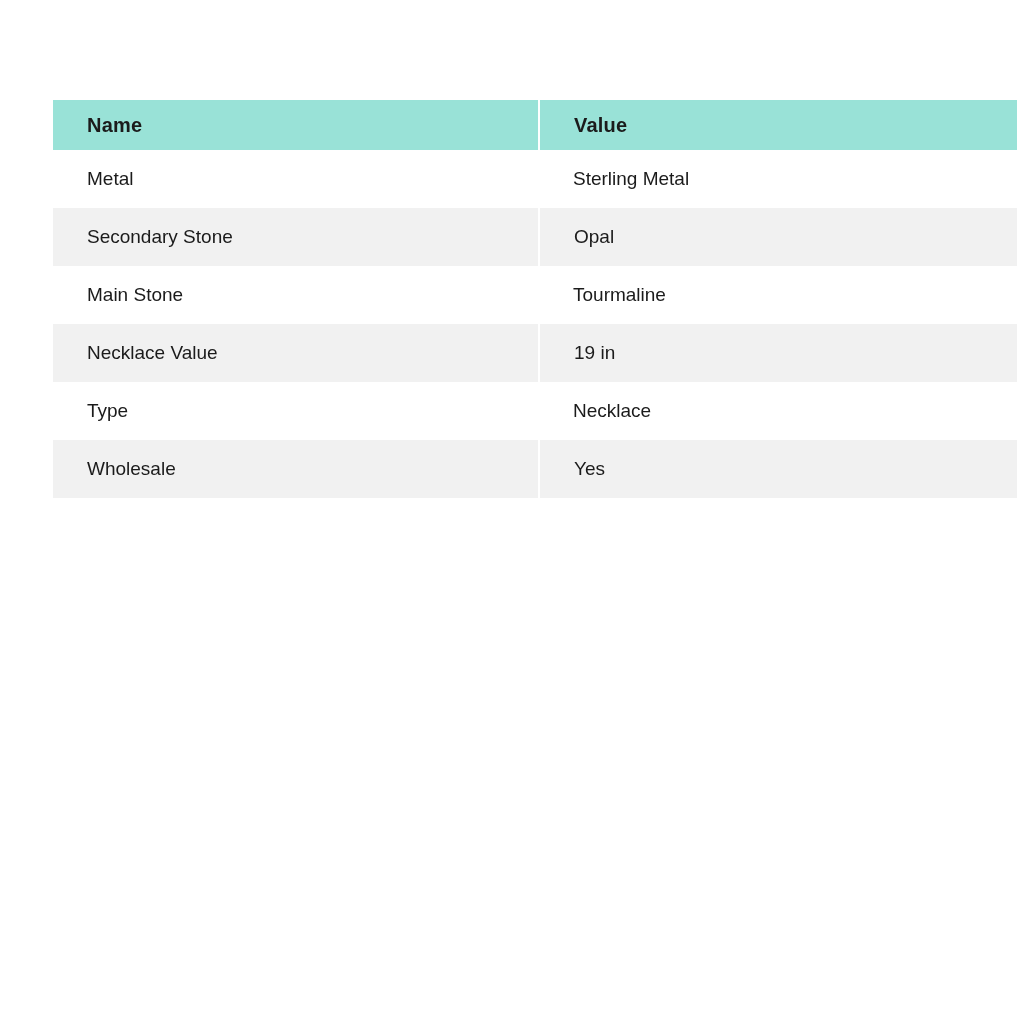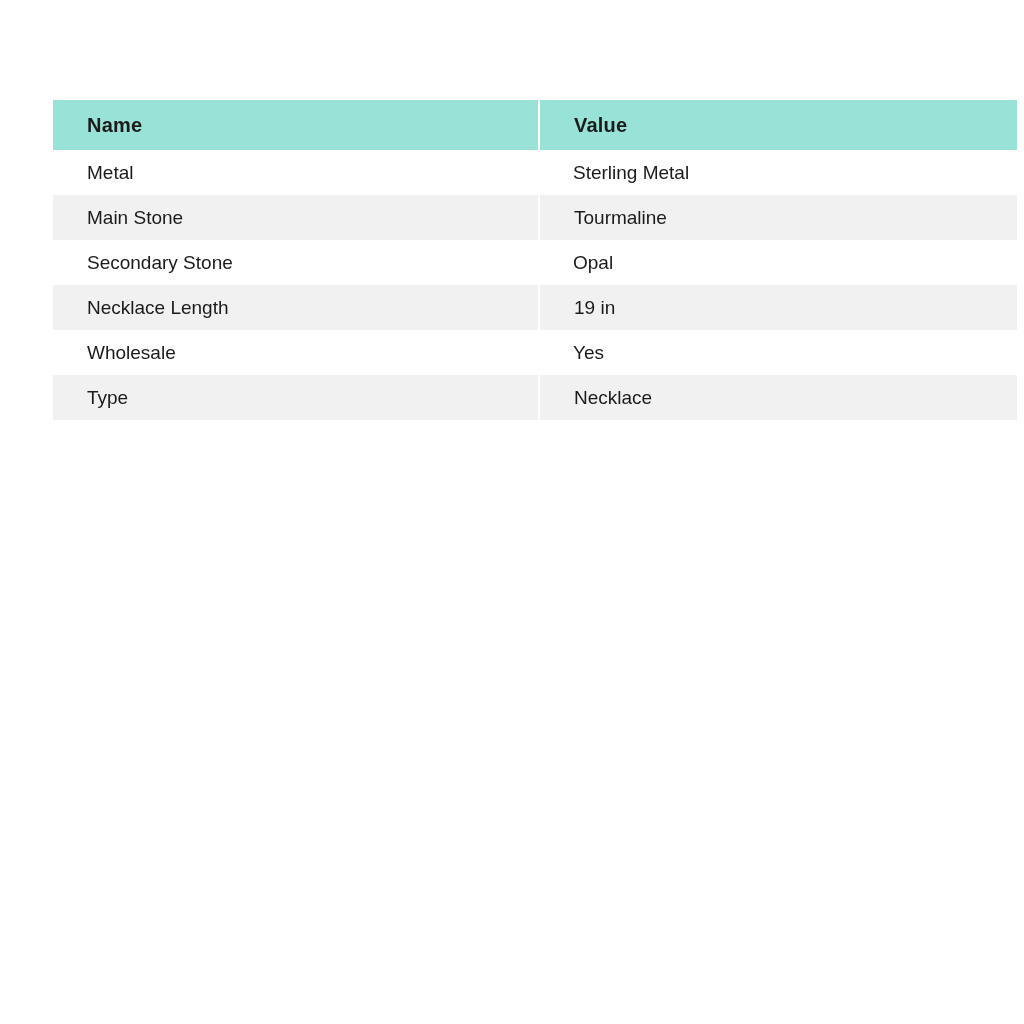--- a/index.html
+++ b/index.html
@@ -31,21 +31,21 @@
     background: #99e2d7;
     height: 50px;
     font-size: 20px;
     font-weight: 600;
     letter-spacing: 0.2px;
   }
   .spec-table thead th:first-child {
     border-right: 2px solid #ffffff;
   }
   .spec-table tbody td {
-    height: 45px;
+    height: 58px;
     font-size: 19px;
     font-weight: 400;
   }
   .spec-table tbody tr:nth-child(even) td {
     background: #f1f1f1;
   }
   .spec-table tbody tr:nth-child(even) td:first-child {
     border-right: 2px solid #ffffff;
   }
   .spec-table tbody tr:nth-child(odd) td {
@@ -65,33 +65,33 @@
       <th>Name</th>
       <th>Value</th>
     </tr>
   </thead>
   <tbody>
     <tr>
       <td>Metal</td>
       <td>Sterling Metal</td>
     </tr>
     <tr>
+      <td>Secondary Stone</td>
+      <td>Opal</td>
+    </tr>
+    <tr>
       <td>Main Stone</td>
       <td>Tourmaline</td>
     </tr>
     <tr>
-      <td>Secondary Stone</td>
-      <td>Opal</td>
+      <td>Necklace Value</td>
+      <td>19 in</td>
     </tr>
     <tr>
-      <td>Necklace Length</td>
-      <td>19 in</td>
+      <td>Type</td>
+      <td>Necklace</td>
     </tr>
     <tr>
       <td>Wholesale</td>
       <td>Yes</td>
     </tr>
-    <tr>
-      <td>Type</td>
-      <td>Necklace</td>
-    </tr>
   </tbody>
 </table>
 
 </body></html>

